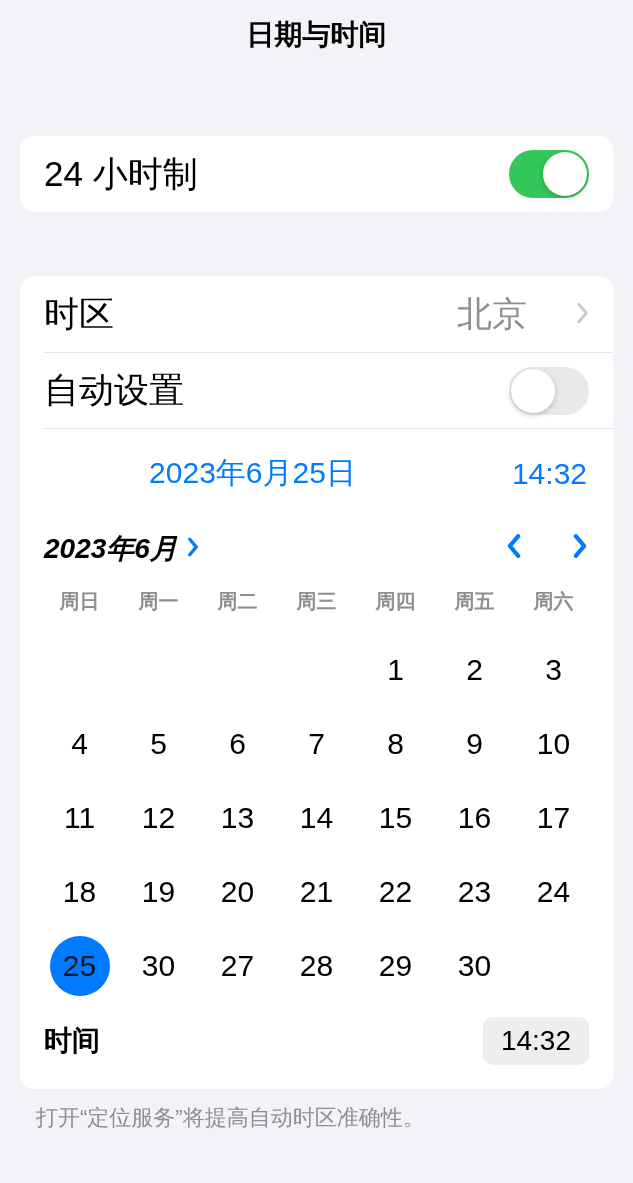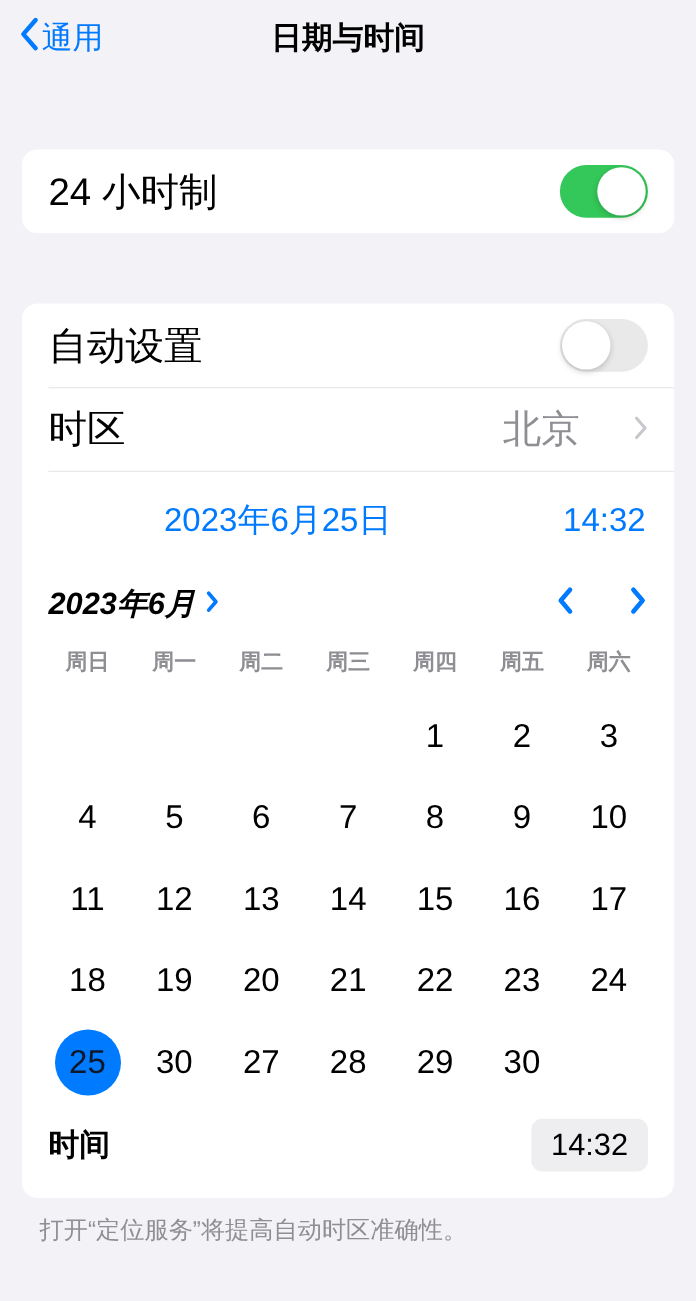--- a/index.html
+++ b/index.html
@@ -118,55 +118,47 @@
       font-size: 28px; font-weight: 400; color: #000; cursor: pointer;
     }
     .footer {
       margin: 14px 36px 0 36px; color: #8e8e93; font-size: 22px;
     }
   </style>
 </head>
 <body>
 
 <div class="header">
-  <div class="back">
-    <span class="chev">
-      <svg width="20" height="32" viewBox="0 0 12 20">
-          <path d="M10 2 L3 10 L10 18" stroke="#007aff" stroke-width="2.5" fill="none" stroke-linecap="round" stroke-linejoin="round"></path>
-        </svg>
-    </span>
-    <span>通用</span>
-  </div>
   <div class="title">日期与时间</div>
 </div>
 
 <div class="group group1">
   <div class="row">
     <span class="label">24 小时制</span>
     <div id="tg1" class="toggle on">
         <div class="knob"></div>
       </div>
   </div>
 </div>
 
 <div class="group group2">
-  <div class="row">
-    <span class="label">自动设置</span>
-    <div id="tg2" class="toggle off">
-        <div class="knob"></div>
-      </div>
-  </div>
   <div class="row">
     <span class="label">时区</span>
     <span class="value">北京</span>
     <span class="chev-right">
       <svg width="14" height="22" viewBox="0 0 12 20">
           <path d="M3 2 L10 10 L3 18" stroke="#c7c7cc" stroke-width="2.5" fill="none" stroke-linecap="round" stroke-linejoin="round"></path>
         </svg>
     </span>
+  </div>
+  <div class="row">
+    <span class="label">自动设置</span>
+    <div id="tg2" class="toggle off">
+        <div class="knob"></div>
+      </div>
   </div>
   <div class="dt-row">
     <span class="d">2023年6月25日</span>
     <span class="t">14:32</span>
   </div>
   <div class="cal">
     <div class="cal-head">
       <div class="cal-month">
         <span>2023年6月</span>
         <span class="ch">

